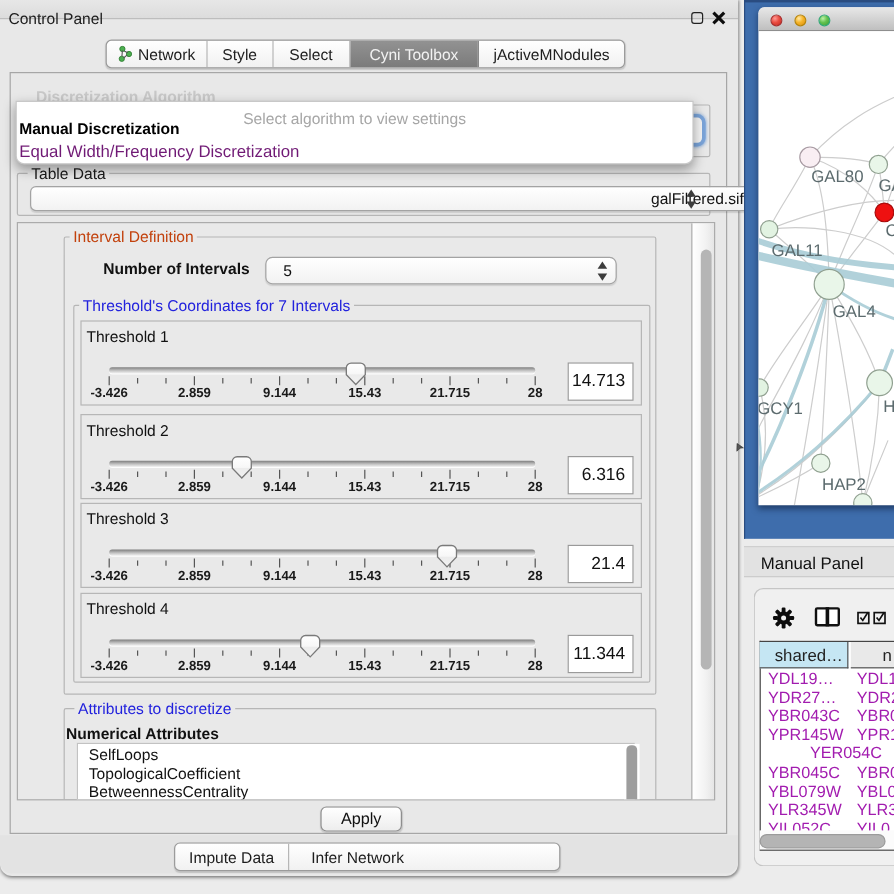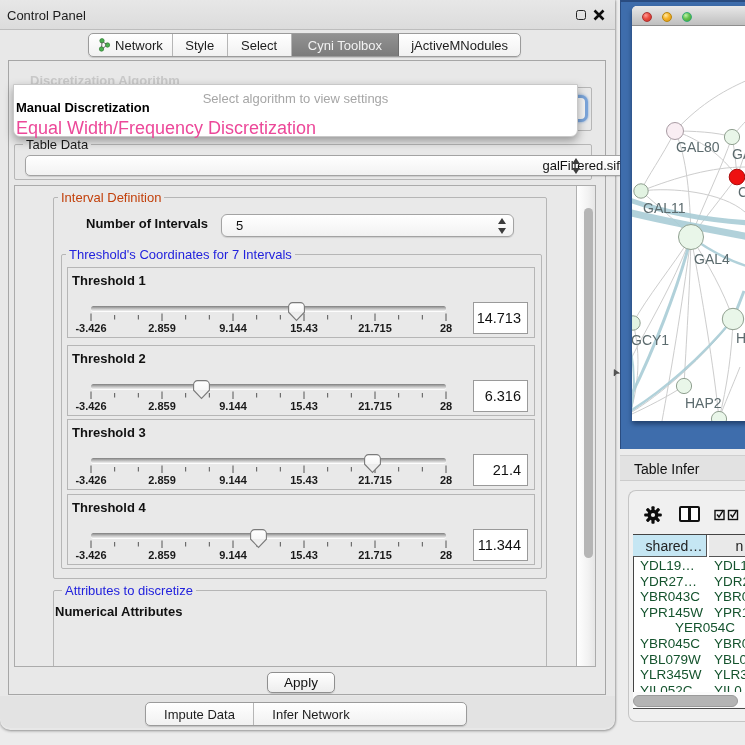--- a/index.html
+++ b/index.html
@@ -1,20 +1,20 @@
 <!DOCTYPE html>
 <html><head><meta charset="utf-8">
 <style>
 * { margin:0; padding:0; box-sizing:border-box; }
 html,body { width:745px; height:745px; background:#ececec; font-family:"Liberation Sans",sans-serif; overflow:hidden; }
 #stage { position:relative; width:745px; height:745px; }
 
 
 #win { position:absolute; left:0; top:0; width:615px; height:730px; background:#e8e8e8; border-radius:0 0 10px 10px; box-shadow:0 1px 3px rgba(0,0,0,.35), 1px 0 2px rgba(0,0,0,.18); }
-#titlebar { position:absolute; left:0; top:0; width:615px; height:30px; background:linear-gradient(#e7e7e7,#dcdcdc); border-bottom:1px solid #bdbdbd;padding-left:43px; }
+#titlebar { position:absolute; left:0; top:0; width:615px; height:16px; background:linear-gradient(#e7e7e7,#dcdcdc); border-bottom:1px solid #bdbdbd;padding-left:43px; }
 #titlebar .t { position:absolute; left:7px; top:8px; font-size:13px; color:#1c1c1c; }
 #ic-float { position:absolute; left:576px; top:10px; width:10px; height:10px; border:1.6px solid #222; border-radius:2.5px; }
 
 
 
 .tabbar { position:absolute; height:24px; background:linear-gradient(#ffffff,#f1f1f1); border:1px solid #9b9b9b; border-radius:5px; box-shadow:0 1px 1px rgba(0,0,0,.15); display:flex; overflow:hidden; }
 .tab { height:100%; display:flex; align-items:center; justify-content:center; font-size:13px; color:#1d1d1d; border-right:1px solid #b6b6b6; }
 .tab:last-child { border-right:none; }
 .tab.sel { background:linear-gradient(#929292,#7b7b7b); color:#f2f2f2; border-right:1px solid #6e6e6e; }
 
@@ -27,54 +27,54 @@
 .stepper { position:absolute; width:9px; height:16px; }
 .stepper:before { content:""; position:absolute; left:0; top:0; border-left:4.5px solid transparent; border-right:4.5px solid transparent; border-bottom:6px solid #3c3c3c; }
 .stepper:after { content:""; position:absolute; left:0; bottom:0; border-left:4.5px solid transparent; border-right:4.5px solid transparent; border-top:6px solid #3c3c3c; }
 
 
 #inner { position:absolute; left:14px; top:185px; width:582px; height:482px; border:1px solid #ababab; background:#e9e9e9; overflow:hidden; }
 #vsb { position:absolute; left:561px; top:0; width:21px; height:482px; background:linear-gradient(90deg,#ffffff,#f2f2f2 55%,#e2e2e2); border-left:1px solid #b0b0b0; }
 #vsb .thumbv { position:absolute; left:7px; top:22px; width:9px; height:350px; background:#b5b5b5; border-radius:5px; }
 
 .thrbox { position:absolute; left:52px; width:468px; height:71px; border:1px solid #b6b6b6; background:#e9e9e9; }
-.thrtitle { position:absolute; left:4px; top:5px; font-size:13px; font-weight:bold; color:#111; }
+.thrtitle { position:absolute; left:4px; top:5px; font-size:13px; font-weight:normal; color:#111; }
 .track { position:absolute; left:23px; top:38px; width:355px; height:5px; border-radius:2.5px; background:linear-gradient(#7e7e7e,#c2c2c2 55%,#efefef); box-shadow:0 1px 0 rgba(255,255,255,.9); }
 .ticklab { position:absolute; top:54px; width:70px; text-align:center; font-size:11px; font-weight:bold; color:#1a1a1a; }
 .valbox { position:absolute; left:405px; top:34px; width:55px; height:32px; background:#fff; border:1px solid #9a9a9a; font-size:14.5px; color:#111; text-align:right; padding:7px 6px 0 0; }
 
 #numattr { position:absolute; left:40px; top:418px; font-size:13px; font-weight:bold; color:#111; }
 #listbox { position:absolute; left:49px; top:433px; width:465px; height:70px; background:#fff; border:1px solid #c2c2c2; font-size:13px; color:#111; }
 #listbox .li { height:15.7px; padding-left:9px; padding-top:1px; }
 #listsb { position:absolute; left:455px; top:0px; width:13px; height:68px; background:#fff; }
 #listsb .th { position:absolute; left:2px; top:1px; width:9px; height:64px; background:#9d9d9d; border-radius:4px; }
 
 #apply { position:absolute; left:267px; top:672px; width:68px; height:21px; border:1px solid #8f8f8f; border-radius:5px; background:linear-gradient(#ffffff,#ededed); box-shadow:0 1px 1px rgba(0,0,0,.15); font-size:13.5px; color:#111; text-align:center; line-height:19px; }
 
 
 #dapopup { position:absolute; left:13px; top:84px; width:565px; height:53px; background:#ffffff; border:1px solid #c8c8c8; border-radius:0 0 7px 7px; box-shadow:0 4px 10px rgba(0,0,0,.35); }
 #dapopup .p0 { position:absolute; left:0; right:0; top:6px; text-align:center; color:#a6a6a6; font-size:13px; }
 #dapopup .p1 { position:absolute; left:2px; top:15px; font-weight:bold; color:#000; font-size:13px; }
-#dapopup .p2 { position:absolute; left:2px; top:33px; color:#ec4899; font-size:18px; }
+#dapopup .p2 { position:absolute; left:2px; top:33px; color:#701a75; font-size:14px; }
 
 
 #bluep { position:absolute; left:620px; top:0; width:125px; height:449px; background:#3e6dac; border-top:2px solid #2a4c80; border-left:1px solid #2a4c80; }
 #netwin { position:absolute; left:632px; top:6px; width:130px; height:415px; background:#fff; border-radius:5px 0 0 0; box-shadow:0 3px 5px rgba(10,25,55,.55); }
 #nettb { position:absolute; left:0; top:0; width:113px; height:20px; background:linear-gradient(#e8e8e8,#bfbfbf); border-radius:5px 0 0 0; border-bottom:1px solid #8e8e8e; }
 .tl { position:absolute; top:6px; width:10px; height:10px; border-radius:50%; }
 #netcv { position:absolute; left:0; top:21px; width:113px; height:394px; overflow:hidden; }
 
 #tpbar { position:absolute; left:620px; top:455px; width:125px; height:26px; background:#e2e2e2; border-top:1px solid #cfcfcf; border-bottom:1px solid #cccccc; }
 #tpbar .t { position:absolute; left:14px; top:5px; font-size:14px; color:#111; }
 
 #tpanel { position:absolute; left:628px; top:490px; width:117px; height:232px; background:#f0f0f0; border:1px solid #c5c5c5; border-radius:8px 0 0 8px; border-right:none; }
 #ttable { position:absolute; left:633px; top:534px; width:112px; height:174px; background:#fff; border-top:1.5px solid #444; border-left:1.5px solid #444; }
 #thead1 { position:absolute; left:633px; top:535px; width:74px; height:22px; background:#c5e6f3; border-right:1.5px solid #555; border-bottom:1.5px solid #555; font-size:14px; color:#222; text-align:center; padding-top:3px; padding-left:9px; }
 #thead2 { position:absolute; left:708.5px; top:535px; width:36.5px; height:22px; background:#e9e9e9; border-bottom:1.5px solid #555; font-size:14px; color:#222; padding-top:3px; padding-left:27px; }
-.trow { position:absolute; left:633px; width:112px; height:15.6px; font-size:13.5px; color:#14532d; }
+.trow { position:absolute; left:633px; width:112px; height:15.6px; font-size:13.5px; color:#a21caf; }
 .trow .c1 { position:absolute; left:7px; top:0px; }
 .trow .c2 { position:absolute; left:81px; top:0px; }
 #hsb { position:absolute; left:633px; top:692px; width:112px; height:17px; background:#fbfbfb; border-bottom:1.5px solid #4a4a4a; }
 #hsb .th { position:absolute; left:0px; top:3px; width:105px; height:12px; background:#b4b4b4; border:1px solid #9b9b9b; border-radius:7px; }
 </style></head>
 <body>
 <div id="stage">
 
 <svg width="0" height="0" style="position:absolute">
       <defs>
@@ -254,30 +254,38 @@
           <div class="ticklab" style="left:343px;">28</div>
   <svg width="19" height="21" style="position:absolute;left:180.5px;top:33px;">
     <path d="M1.6,5.6 a4,4 0 0 1 4,-4 h7.8 a4,4 0 0 1 4,4 v5.6 L9.5,19.4 L1.6,11.2 Z" fill="url(#thg)" stroke="#7a7a7a" stroke-width="1.1"></path>
   </svg>
   <div class="valbox">11.344</div>
 </div>
     <div class="group" style="left:38px;top:404px;width:494px;height:90px;">
       <div class="gtitle" style="left:8px;color:#2222dd;background:#e9e9e9;">Attributes to discretize</div>
     </div>
     <div id="numattr">Numerical Attributes</div>
+    <div id="listbox">
+      <div class="li">SelfLoops</div>
+          <div class="li">TopologicalCoefficient</div>
+          <div class="li">BetweennessCentrality</div>
+      <div id="listsb">
+            <div class="th"></div>
+          </div>
+    </div>
     <div id="vsb">
           <div class="thumbv"></div>
         </div>
   </div>
 
   <div id="apply">Apply</div>
 
   <div style="position:absolute;left:0;top:696px;width:615px;height:32px;background:#e3e3e3;border-radius:0 0 10px 10px;"></div>
   <div class="tabbar" style="left:145px; top:702px; width:322px;">
-    <div class="tab" style="width:108px;">Impute Data</div>
+    <div class="tab" style="width:95px;">Impute Data</div>
     <div class="tab" style="width:114px;">Infer Network</div>
   </div>
 
   <div id="dapopup">
     <div class="p0">Select algorithm to view settings</div>
     <div class="p1">Manual Discretization</div>
     <div class="p2">Equal Width/Frequency Discretization</div>
   </div>
 </div>
 
@@ -348,21 +356,21 @@
         <text x="62" y="237" font-size="14">GAL4</text>
         <text x="-1" y="318" font-size="14">GCY1</text>
         <text x="104" y="316" font-size="14">H</text>
         <text x="53" y="381" font-size="14">HAP2</text>
       </g>
     </svg>
   </div>
 </div>
 
 <div id="tpbar">
-      <span class="t">Table Infer</span>
+      <span class="t">Manual Panel</span>
     </div>
 <div id="tpanel"></div>
 <svg width="20" height="20" style="position:absolute;left:643px;top:505px;" viewBox="0 0 20 20">
       <g fill="#0c0c0c">
         <circle cx="10" cy="10" r="5.6"></circle>
         <g>
           <rect x="8.4" y="1.2" width="3.2" height="4" rx="1"></rect>
           <rect x="8.4" y="14.8" width="3.2" height="4" rx="1"></rect>
           <rect x="1.2" y="8.4" width="4" height="3.2" rx="1"></rect>
           <rect x="14.8" y="8.4" width="4" height="3.2" rx="1"></rect>

